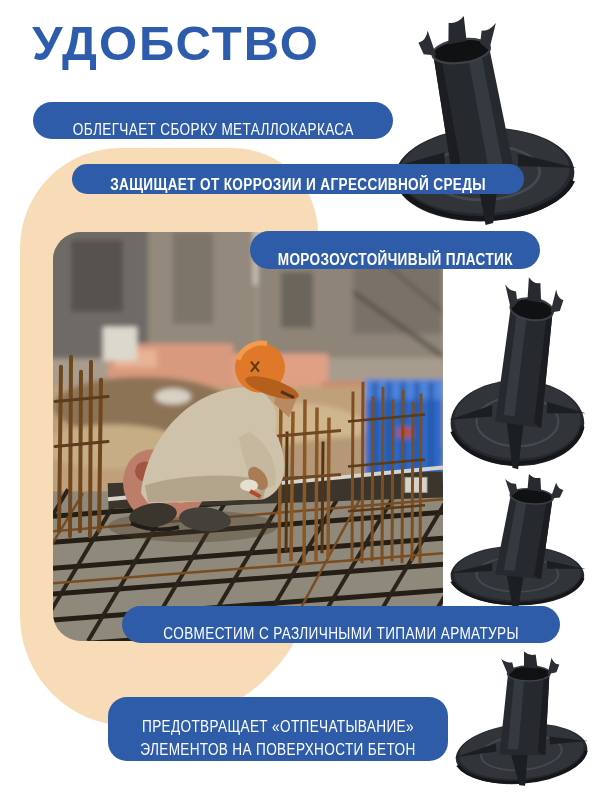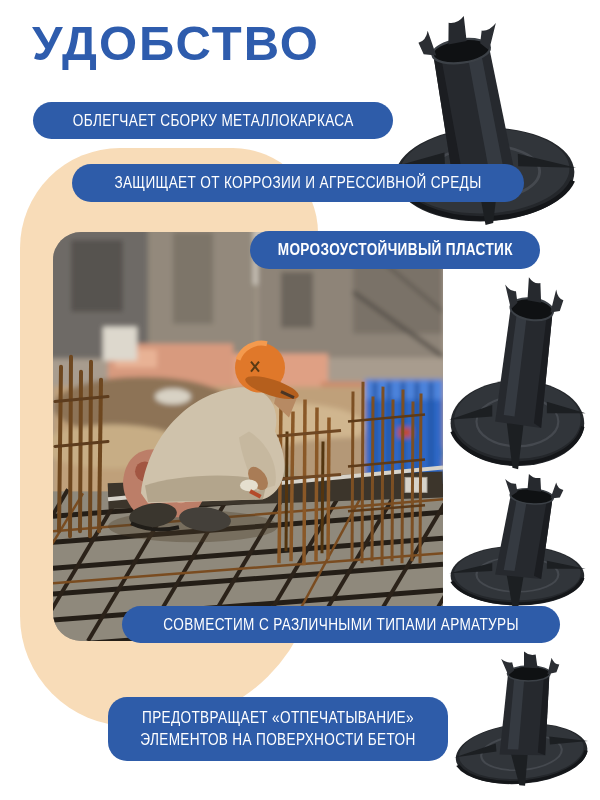--- a/index.html
+++ b/index.html
@@ -26,26 +26,26 @@
   }
   .photo-frame svg{display:block;width:100%;height:100%;}
   .product{position:absolute;z-index:2;}
   .product svg{display:block;width:100%;height:100%;overflow:visible;}
   .product-1{left:372px;top:2px;width:212px;height:216px;transform:scaleX(-1) rotate(2deg);}
   .product-2{left:442px;top:264px;width:158px;height:198px;}
   .product-3{left:442px;top:462px;width:158px;height:138px;}
   .product-4{left:444px;top:640px;width:156px;height:138px;transform:rotate(-5deg);}
   .pill{
     position:absolute;z-index:3;background:#2E5CA9;color:#FFFFFF;
-    border-radius:19px;display:flex;align-items:center;justify-content:center;
+    border-radius:19px;display:flex;align-items:flex-end;justify-content:center;
     font-size:16px;letter-spacing:.4px;
   }
   .pill>span{white-space:nowrap;transform:scaleX(.85);display:block;}
   .pill-1{left:33px;top:93px;width:360px;height:37px;}
-  .pill-2{left:72px;top:155px;width:452px;height:38px;}
+  .pill-2{left:72px;top:155px;width:452px;height:30px;font-weight:bold;}
   .pill-3{left:250px;top:222px;width:290px;height:38px;font-weight:bold;}
   .pill-4{left:122px;top:597px;width:438px;height:37px;}
   .pill-5{left:108px;top:688px;width:340px;height:64px;}
   .pill-5>span{white-space:pre-line;text-align:center;line-height:1.4;}
   .svg-defs{position:absolute;width:0;height:0;overflow:hidden;}
 </style>
 </head>
 <body>
 
 <svg class="svg-defs" aria-hidden="true">

